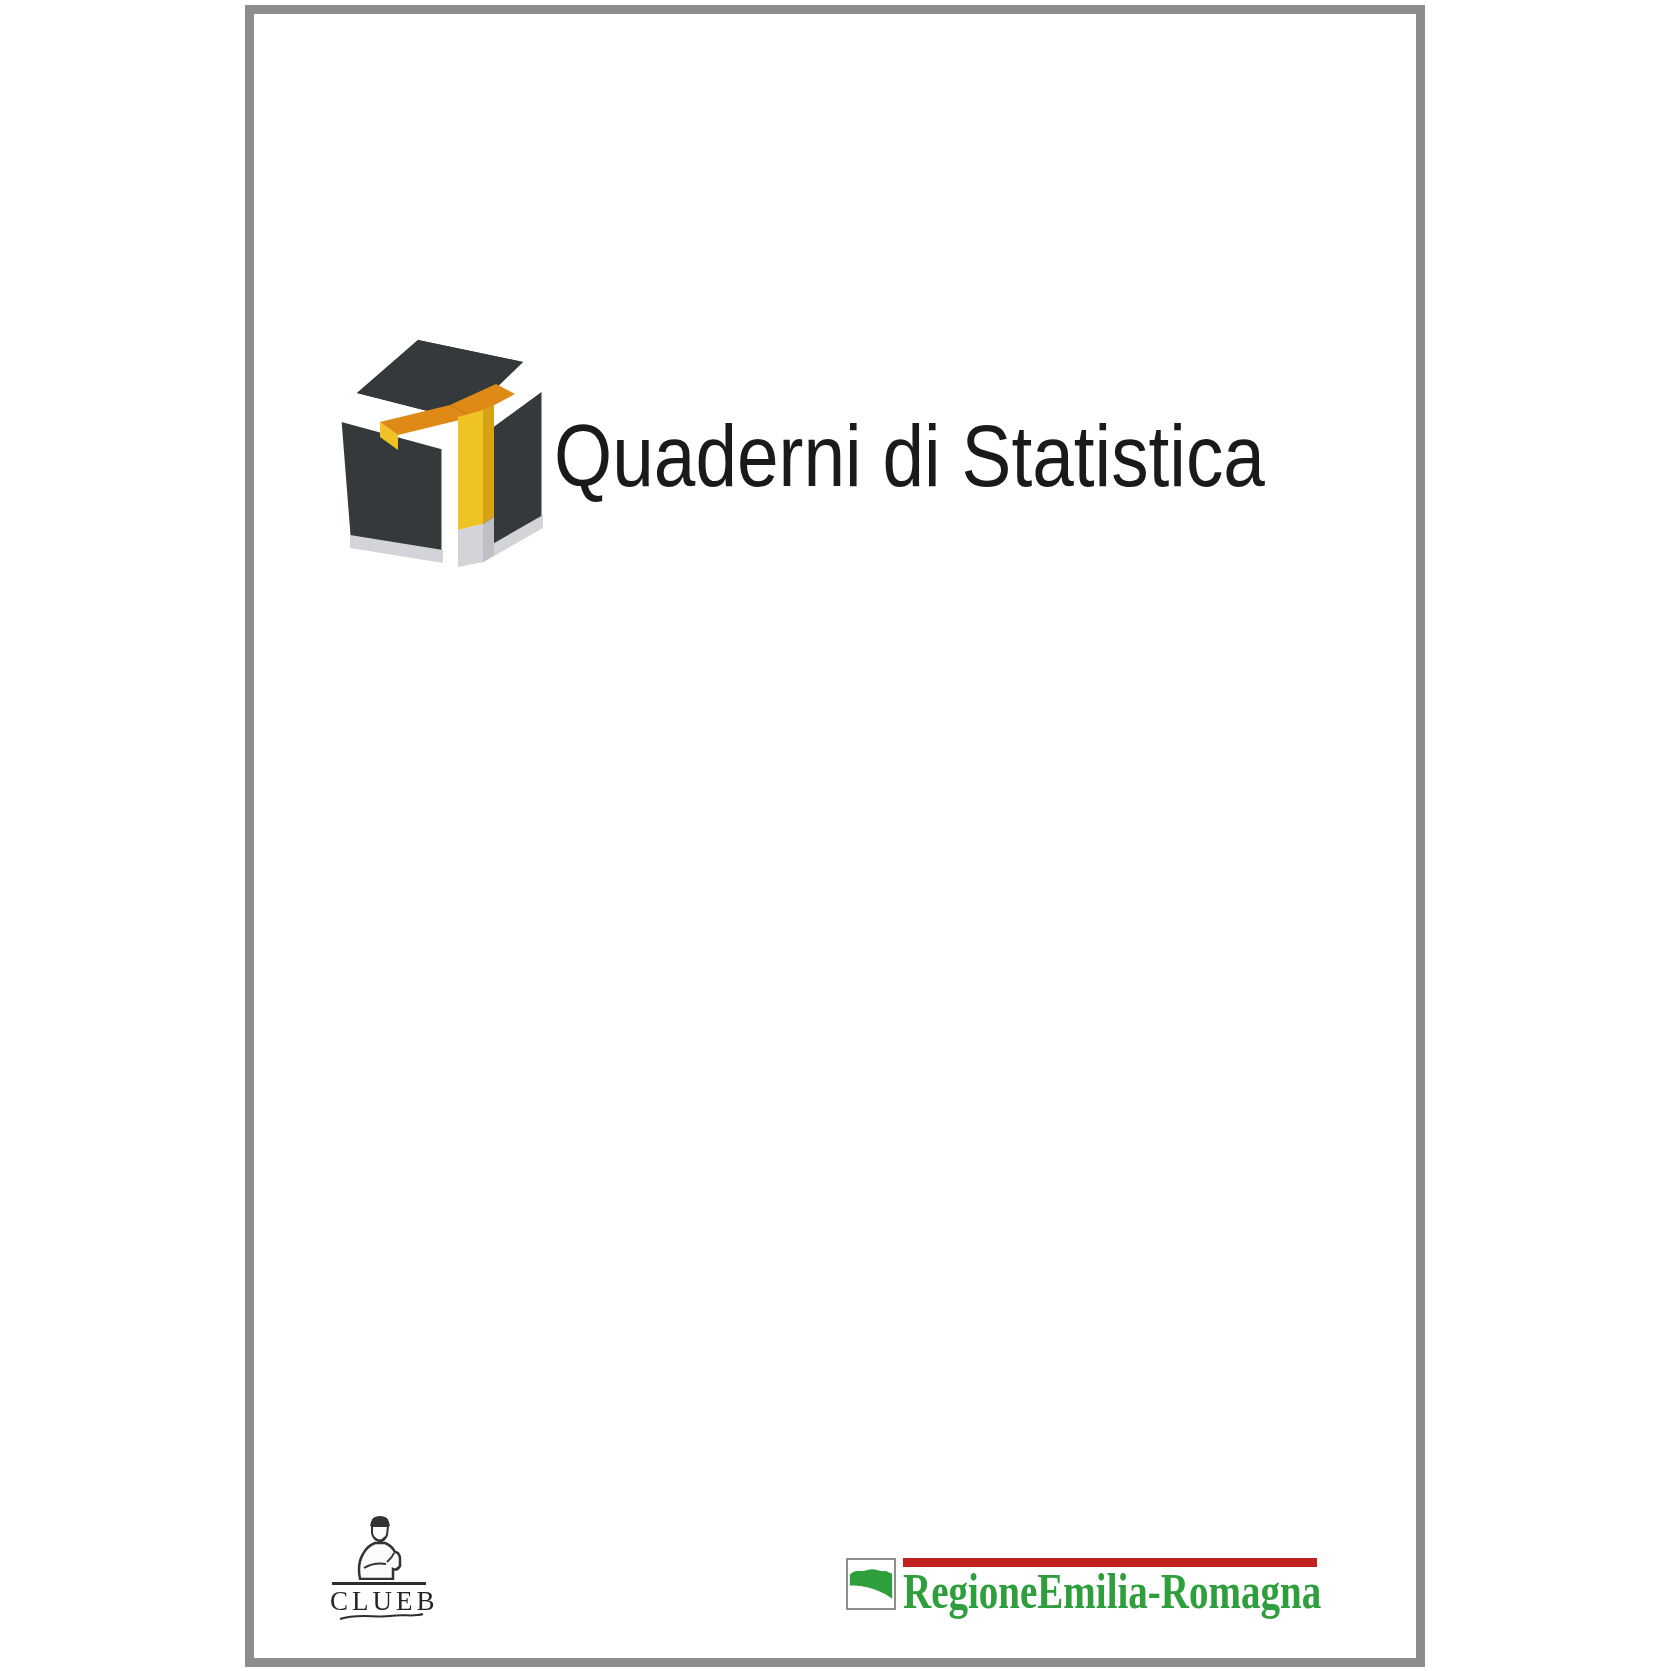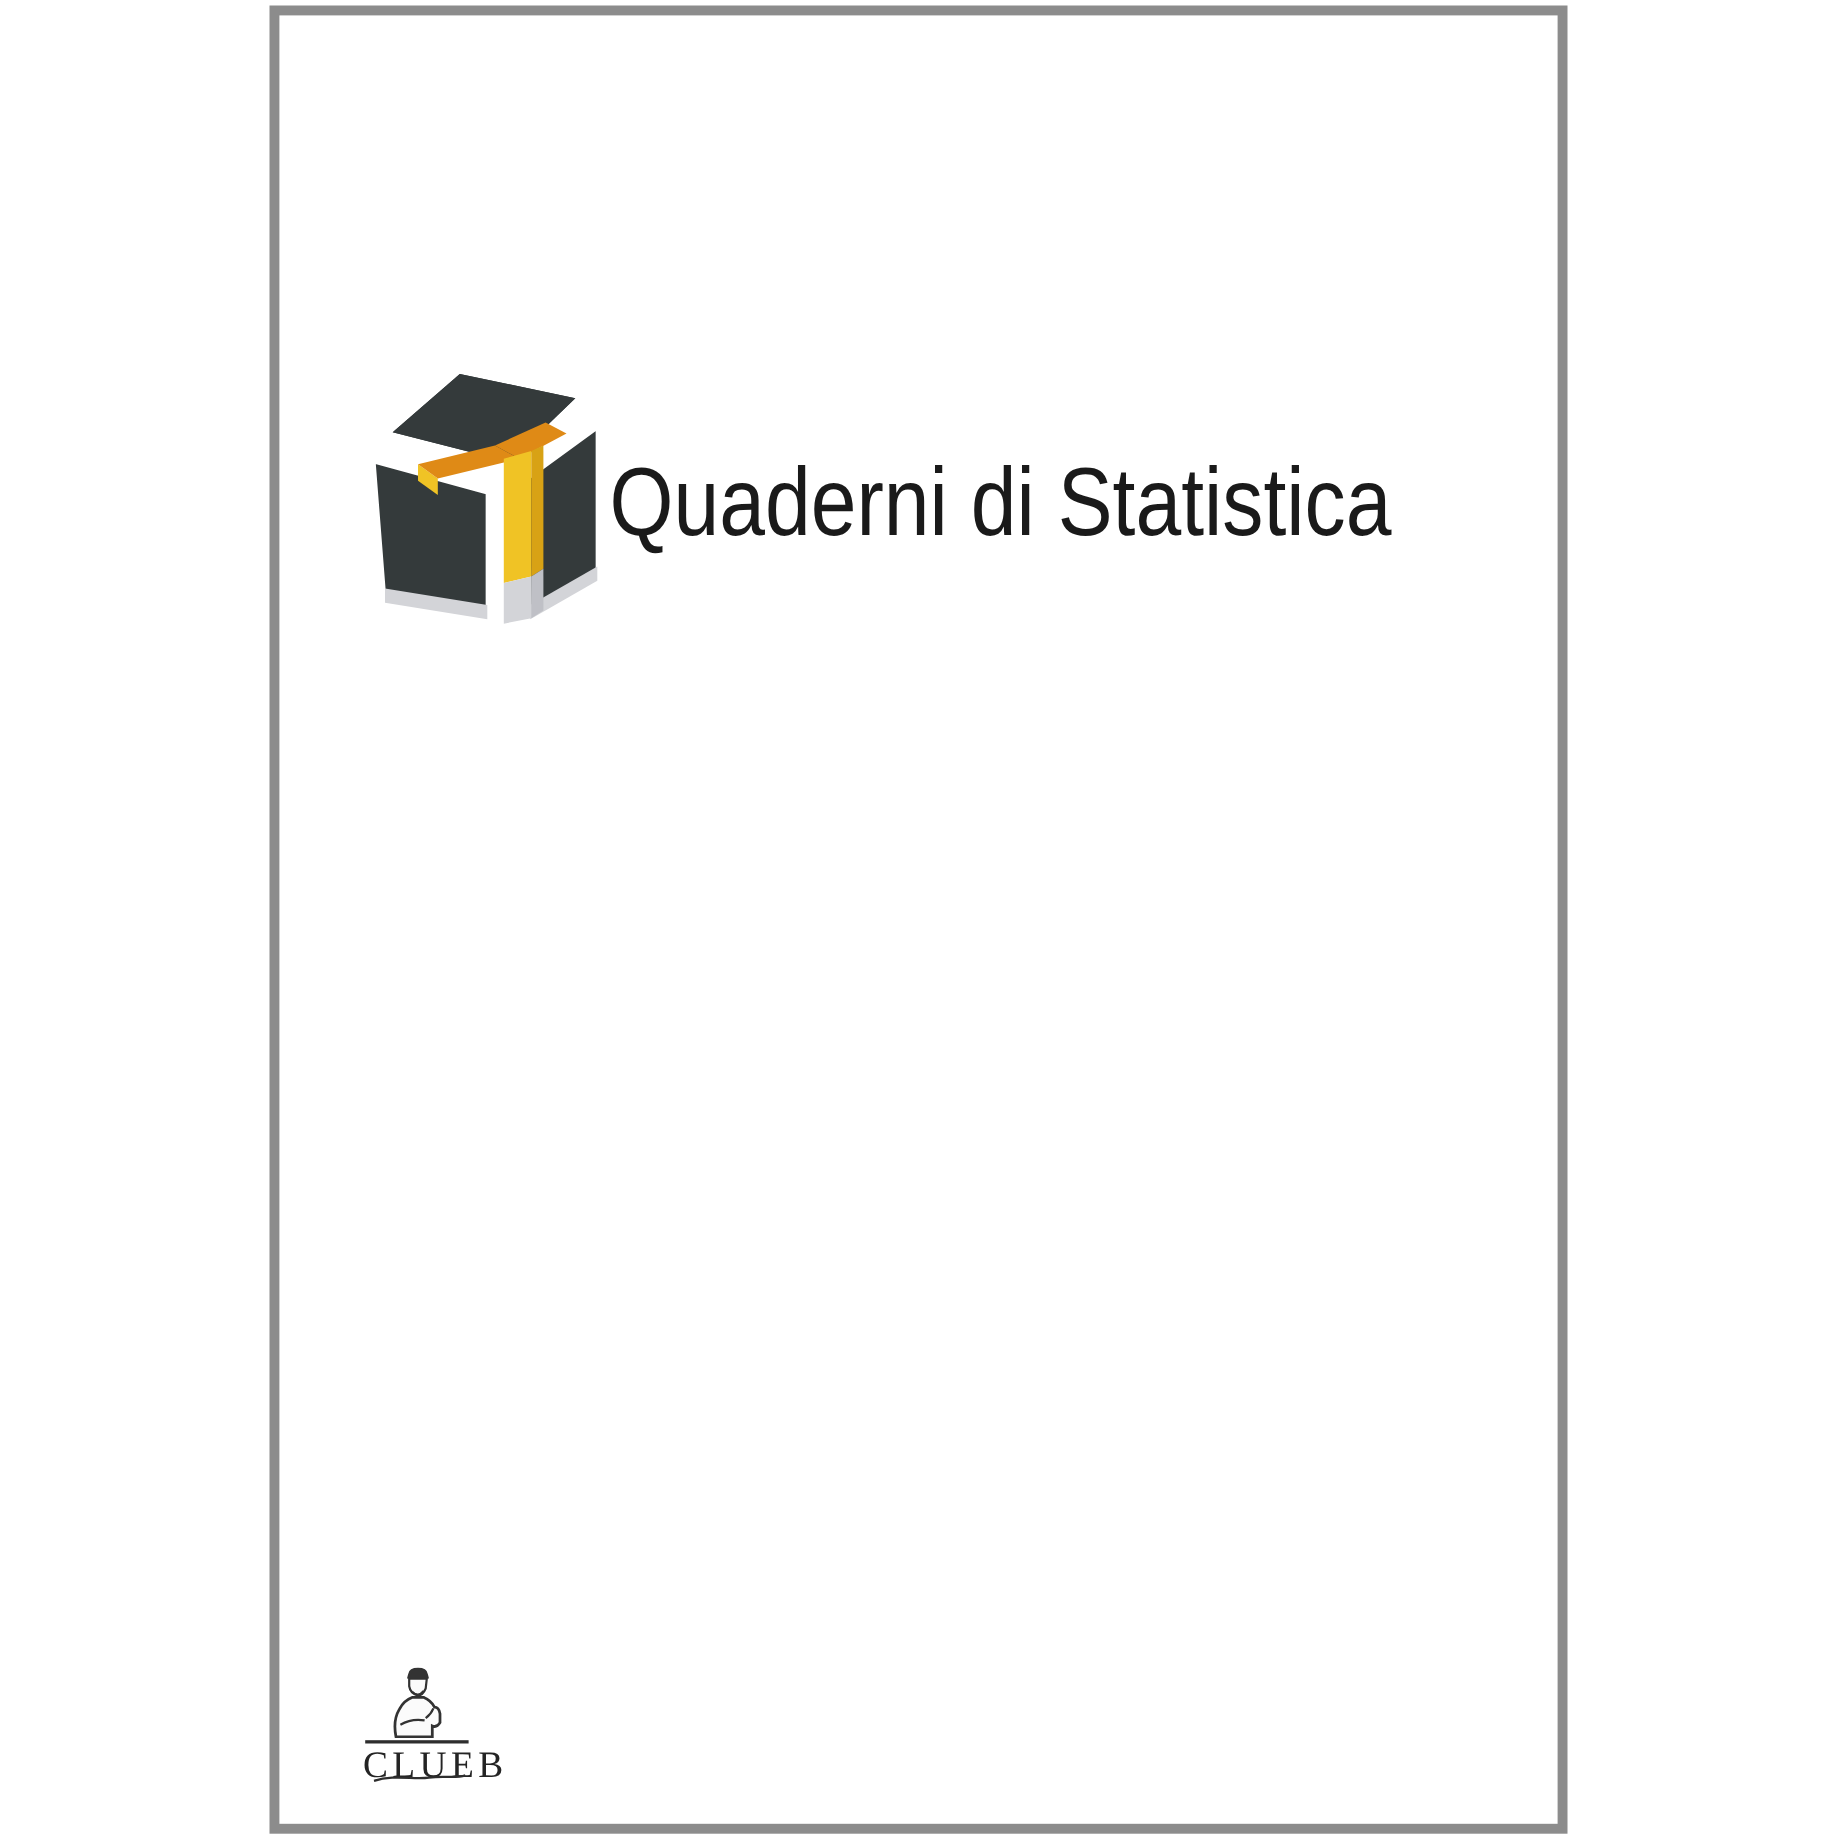--- a/index.html
+++ b/index.html
@@ -66,21 +66,21 @@
   }
 
   
   .clueb { position: absolute; left: 76px; top: 1502px; width: 100px; height: 106px; }
   .clueb-figure { position: absolute; left: 22px; top: 0; width: 56px; height: 64px; }
   .clueb-rule { position: absolute; left: 2px; top: 66px; width: 94px; height: 0; border-top: 3px solid #2e2e2e; }
   .clueb-wordmark {
     position: absolute; left: 0; top: 70px; width: 100px;
     text-align: center;
     font-family: "Liberation Serif", serif;
-    font-size: 34px; color: #242424; letter-spacing: 4px;
+    font-size: 27px; color: #242424; letter-spacing: 4px;
     white-space: nowrap;
   }
   .clueb-flourish { position: absolute; left: 6px; top: 96px; width: 90px; height: 12px; }
 
   
   .rer { position: absolute; left: 592px; top: 1542px; width: 478px; height: 72px; }
   .rer-square {
     position: absolute; left: 0; top: 2px; width: 50px; height: 52px;
     border: 2px solid #8f8f8f; background: #ffffff; box-sizing: border-box;
   }
@@ -139,16 +139,25 @@
           <path d="M23,22 Q28,27 33,21" fill="none" stroke="#333333" stroke-width="1.5"></path>
           <path d="M19,6 Q20,0 28,0 Q36,0 37,6 L38,10 L18,10 Z" fill="#333333"></path>
         </svg>
         <div class="clueb-rule"></div>
         <div class="clueb-wordmark">CLUEB</div>
         <svg class="clueb-flourish" viewBox="0 0 90 12">
           <path d="M4,7 C22,1 40,6 54,4 C68,2 78,5 87,2" fill="none" stroke="#2e2e2e" stroke-width="2"></path>
         </svg>
       </div>
 
+      <div class="rer">
+        <div class="rer-square">
+          <svg viewBox="0 0 50 52">
+            <path d="M2,16 C8,9 14,14 21,11 C29,8 34,13 41,12 L48,15 L48,24 L48,42 C40,36 30,32 22,30 C14,28 7,27 2,28 Z" fill="#2e9f3c"></path>
+          </svg>
+        </div>
+        <div class="rer-bar"></div>
+        <div class="rer-wordmark">RegioneEmilia-Romagna</div>
+      </div>
 
     </div>
   </div>
 </div>
 
 </body></html>

